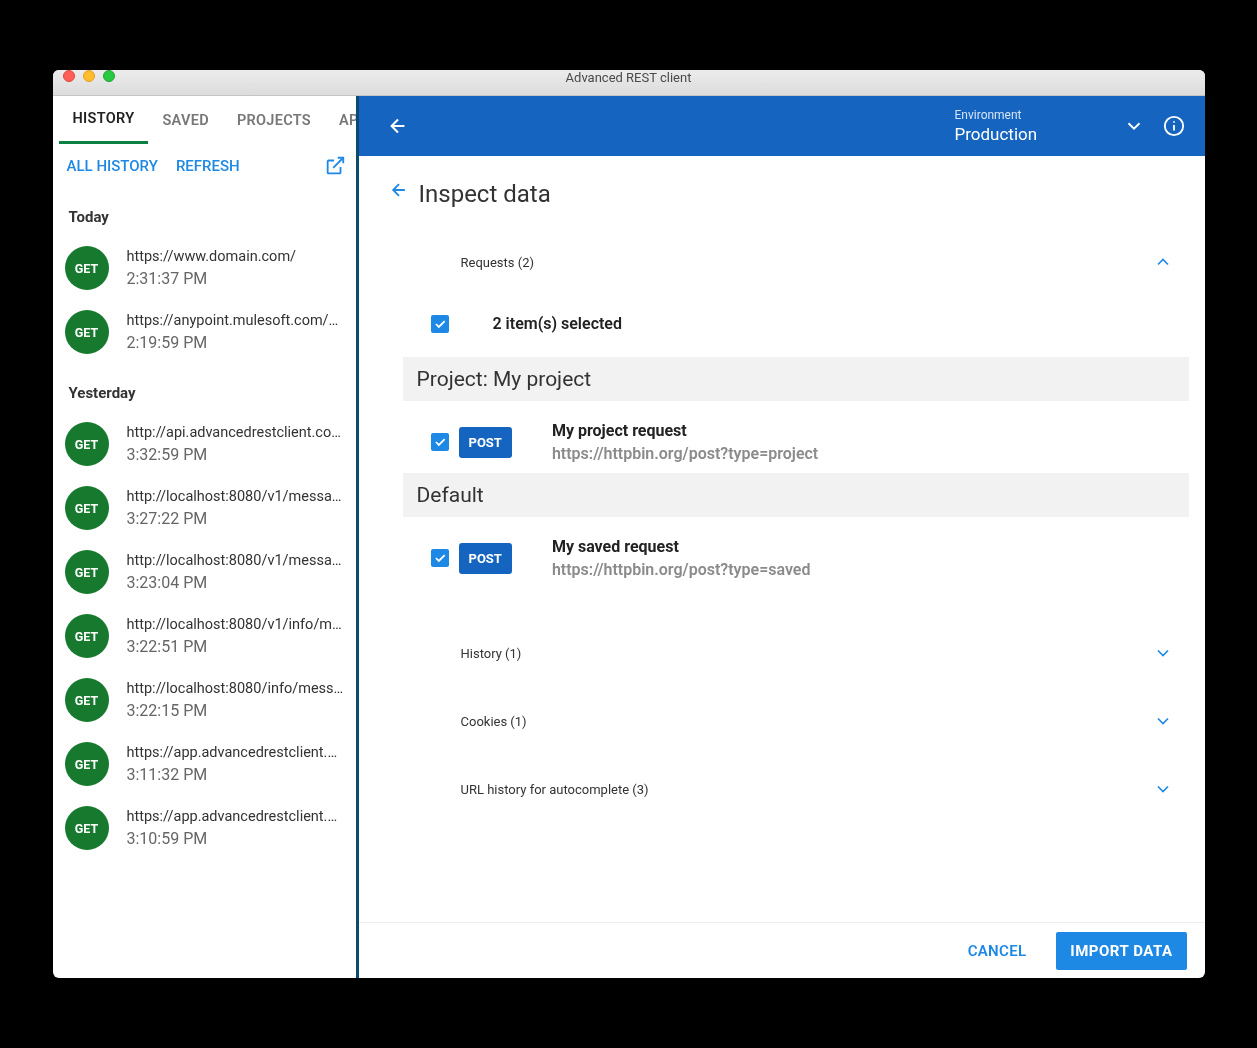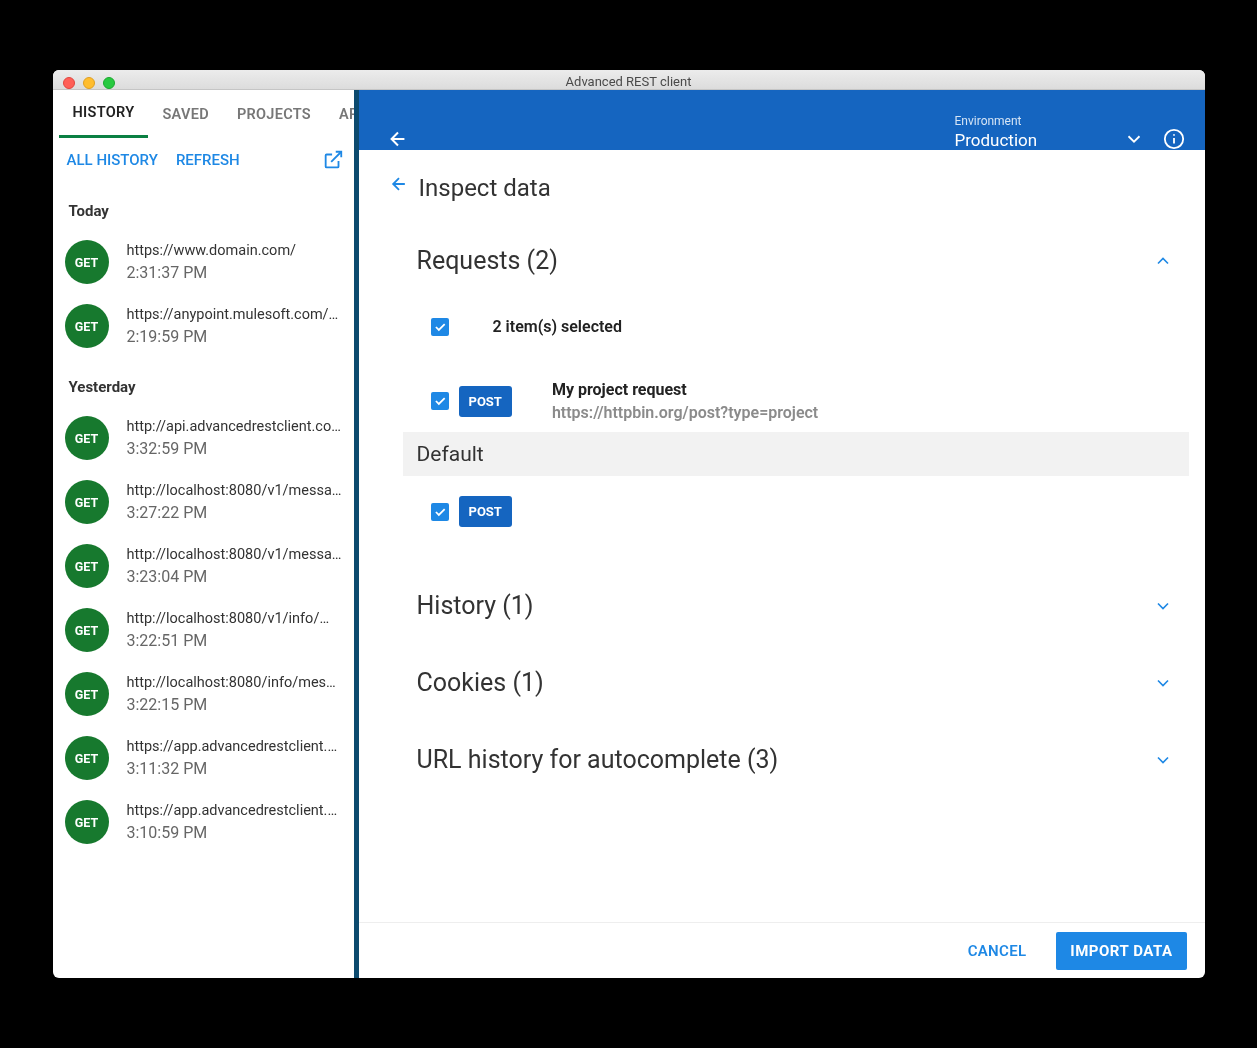--- a/index.html
+++ b/index.html
@@ -16,43 +16,43 @@
     width: 1152px;
     height: 908px;
     background: #fff;
     border-radius: 6px;
     overflow: hidden;
     box-shadow: 0 20px 60px rgba(0,0,0,0.5);
     display: flex;
     flex-direction: column;
   }
   .titlebar {
-    height: 20px;
+    height: 26px;
     background: linear-gradient(#ececec,#dcdcdc);
     border-bottom: 1px solid #c5c5c5;
     display: flex;
-    align-items: flex-end;
+    align-items: flex-start;
     position: relative;
   }
   .traffic { display: flex; gap: 8px; padding-left: 10px; }
   .dot { width: 12px; height: 12px; border-radius: 50%; }
   .dot.red { background:#ff5f57; border:1px solid #e1463f;}
   .dot.yellow { background:#ffbd2e; border:1px solid #dfa023;}
   .dot.green { background:#28c940; border:1px solid #1ba92e;}
   .titlebar-title {
     position: absolute; left:0; right:0;
     text-align: center;
     font-size: 13px;
     color: #4a4a4a;
   }
   .app { flex:1; display:flex; min-height:0; }
   
   .sidebar {
     width: 306px;
-    border-right: 5px solid #0c4a6e;
+    border-right: 3px solid #0c4a6e;
     display: flex;
     flex-direction: column;
     overflow: hidden;
   }
   .tabs {
     display:flex;
     height:48px;
     align-items:center;
     padding: 0 6px;
   }
@@ -112,43 +112,44 @@
     overflow:hidden;
     text-overflow:ellipsis;
   }
   .hist-time { font-size:16px; color:#666; margin-top:4px; }
   
   .main { flex:1; display:flex; flex-direction:column; min-width:0; }
   .topbar {
     height:60px;
     background:#1565c0;
     display:flex;
-    align-items:flex-end;
+    align-items:center;
     padding: 0 20px 0 28px;
     color:#fff;
   }
   .back-arrow { width:22px; height:22px; cursor:pointer; }
   .topbar .grow { flex:1; }
   .env-block { display:flex; flex-direction:column; margin-right:18px; min-width:150px;}
   .env-label { font-size:12px; color:#d5e4f5; margin-bottom:2px; }
   .env-value { font-size:17px; color:#fff; }
   .chev { width:22px; height:22px; color:#fff; margin-right:18px; cursor:pointer;}
   .info-icon { width:22px; height:22px; cursor:pointer;}
   .content { flex:1; overflow-y:auto; padding: 24px 16px 0 30px; position:relative;}
   .page-title-row { display:flex; align-items:flex-start; gap:10px; margin-bottom:30px;}
   .page-back { width:20px; height:20px; color:#1e88e5; cursor:pointer; }
   .page-title { font-size:24px; color:#333; }
   .section {
     margin: 0 0 10px 28px;
   }
   .section-header {
     display:flex; align-items:center;
-    font-size:25px; color:#333;
+    font-size:13px; color:#333;
     padding: 14px 16px 14px 0;
     cursor:pointer;
+    margin-left:44px;
   }
   .section-header .sh-title { flex:1; }
   .section-header .sh-chev { width:20px; height:20px; color:#1e88e5;}
   .select-row {
     display:flex; align-items:center;
     padding: 28px 0 24px 14px;
     gap: 44px;
     font-size:16px; font-weight:600; color:#222;
   }
   .checkbox {
@@ -351,40 +352,45 @@
           <div class="select-row">
             <span class="checkbox">
               <svg viewBox="0 0 24 24" fill="none" stroke="currentColor" stroke-width="3">
                   <path d="M5 12l5 5L20 7"></path>
                 </svg>
             </span>
             <span>2 item(s) selected</span>
           </div>
 
           <div id="req-groups">
+              <div class="group-header">Project: My project</div>
               <div class="req-row">
       <span class="checkbox">
         <svg viewBox="0 0 24 24" fill="none" stroke="currentColor" stroke-width="3">
                     <path d="M5 12l5 5L20 7"></path>
                   </svg>
       </span>
       <span class="method-pill">POST</span>
       <span class="req-text">
         <span class="req-name">My project request</span>
         <span class="req-url">https://httpbin.org/post?type=project</span>
       </span>
               </div>
               <div class="group-header">Default</div>
               <div class="req-row">
       <span class="checkbox">
         <svg viewBox="0 0 24 24" fill="none" stroke="currentColor" stroke-width="3">
                     <path d="M5 12l5 5L20 7"></path>
                   </svg>
       </span>
       <span class="method-pill">POST</span>
+      <span class="req-text">
+        <span class="req-name">My saved request</span>
+        <span class="req-url">https://httpbin.org/post?type=saved</span>
+      </span>
               </div>
             </div>
         </div>
 
         <div class="section" style="margin-top:40px;">
           <div class="section-header">
             <span class="sh-title">History (1)</span>
             <span class="sh-chev">
               <svg class="icon-svg" viewBox="0 0 24 24" fill="none" stroke="currentColor" stroke-width="2">
                   <path d="M6 9l6 6 6-6"></path>

